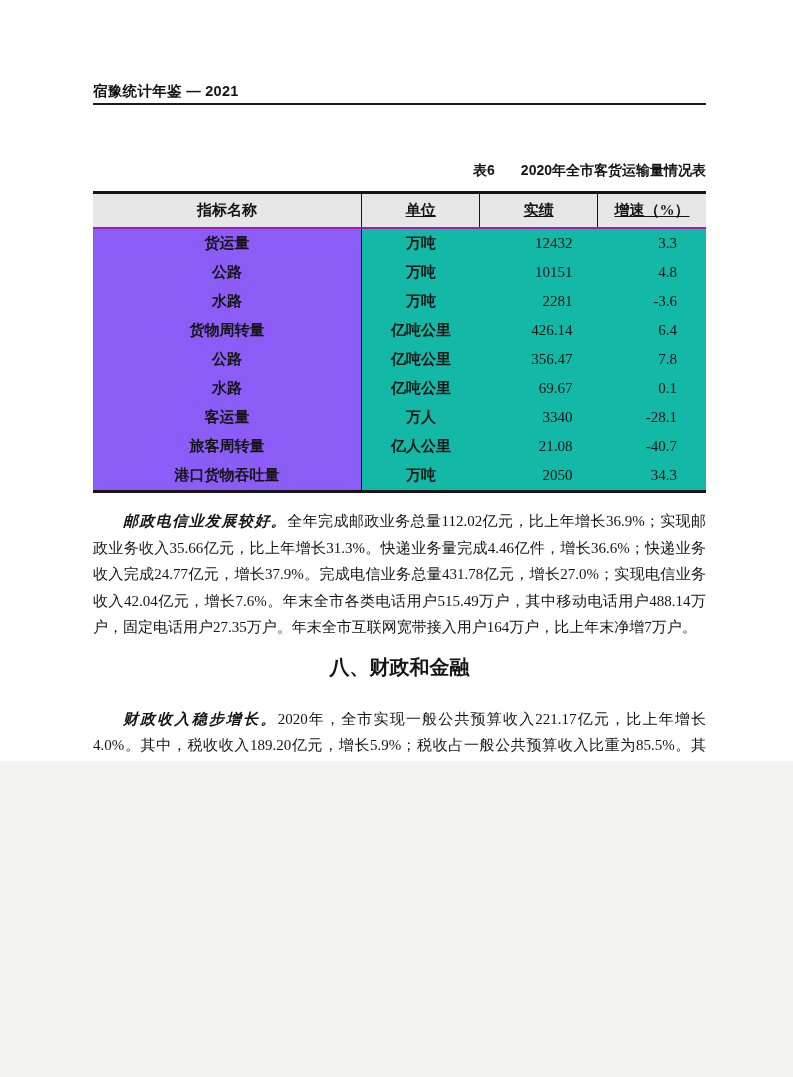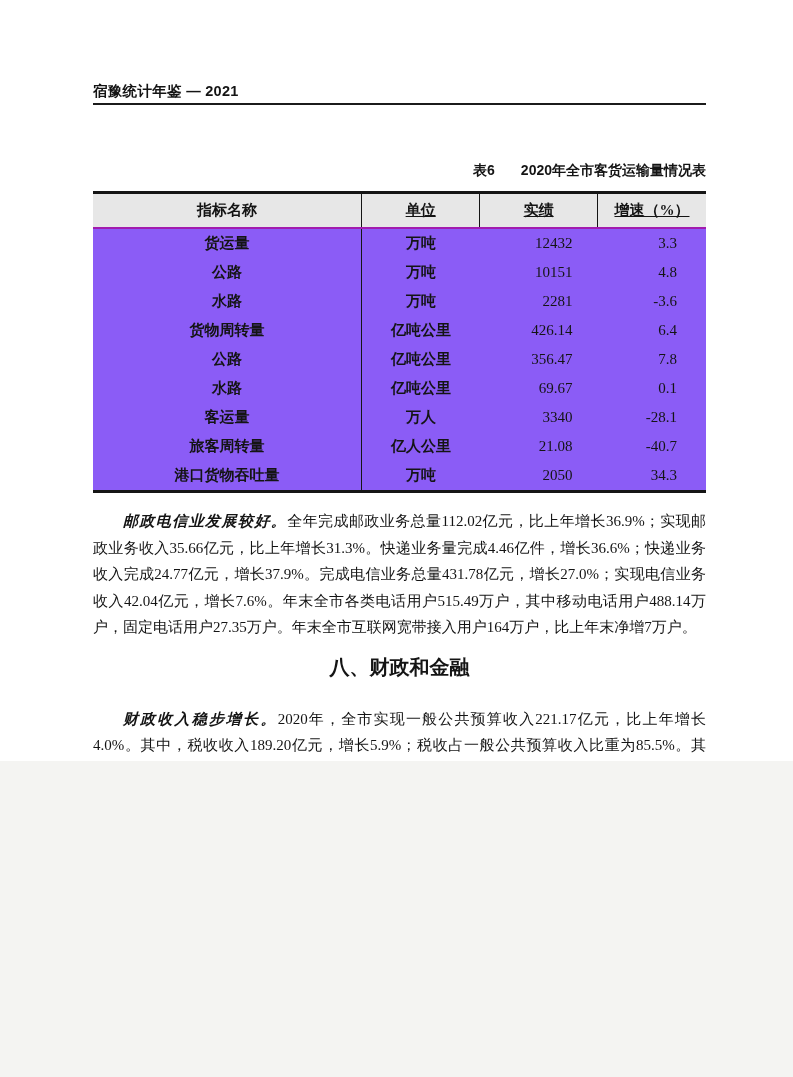--- a/index.html
+++ b/index.html
@@ -56,21 +56,21 @@
     border-bottom: 2px solid #a21caf;
     text-align: center;
     vertical-align: middle;
     padding: 0;
   }
   .stats thead th + th { border-left: 1.5px solid #151515; text-decoration: underline; }
   .stats tbody td {
     height: 29px;
     vertical-align: middle;
     padding: 0;
-    background: #8b5cf6;
+    background: #14b8a6;
   }
   .stats tbody td.cell-indicator {
     background: #8b5cf6;
     border-right: 1.5px solid #151515;
     text-align: center;
     font-weight: 700;
   }
   .stats tbody td.cell-unit { text-align: center; font-weight: 700; }
   .stats tbody td.cell-value { text-align: right; padding-right: 25px; }
   .stats tbody td.cell-growth { text-align: right; padding-right: 29px; }

